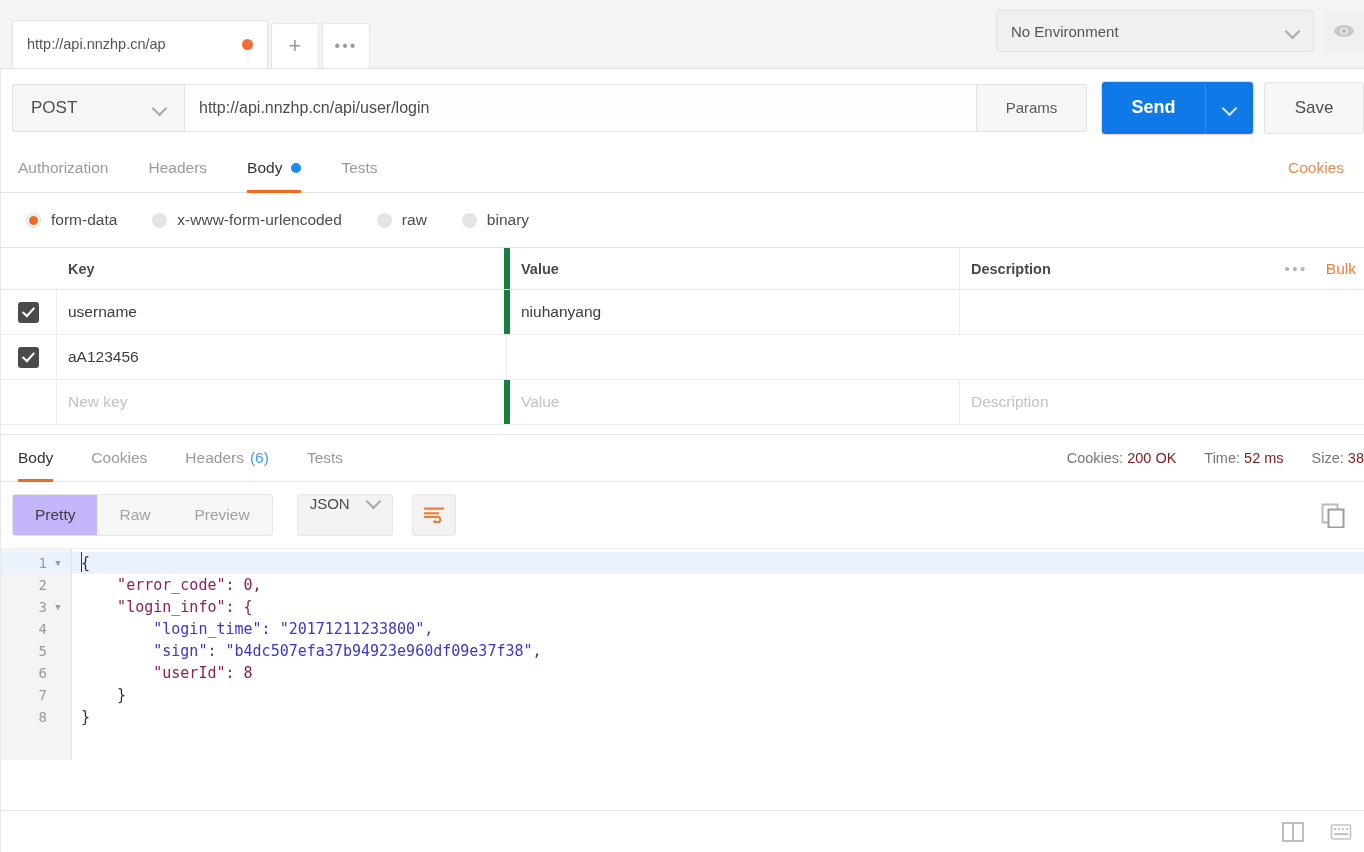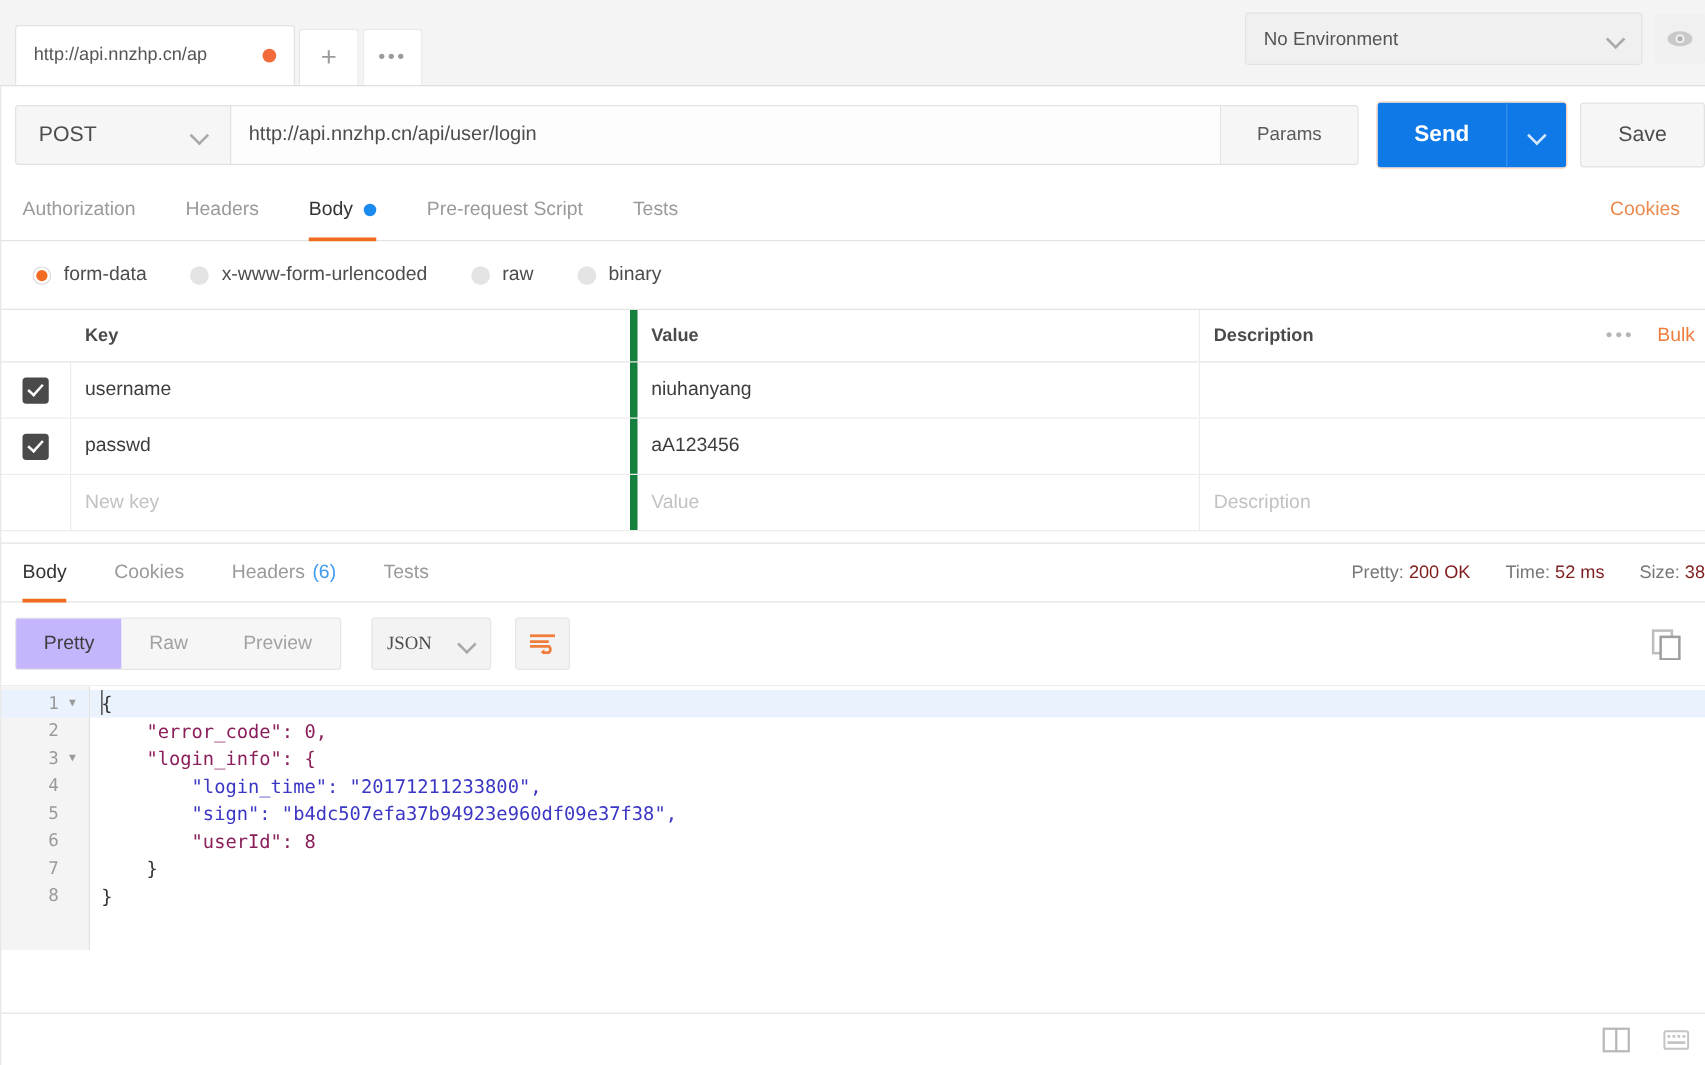--- a/index.html
+++ b/index.html
@@ -16,21 +16,21 @@
   .tabbar {
     position: relative;
     height: 69px;
     background: #f4f4f4;
     border-bottom: 1px solid #e0e0e0;
     display: flex;
     align-items: flex-end;
     padding-left: 12px;
   }
   .req-tab {
-    width: 224px; height: 48px;
+    width: 256px; height: 48px;
     background: #ffffff;
     border: 1px solid #e2e2e2;
     border-bottom: 1px solid #ffffff;
     border-radius: 3px 3px 0 0;
     display: flex; align-items: center;
     padding: 0 14px;
     position: relative;
     z-index: 3;
   }
   .req-tab-label {
@@ -295,23 +295,23 @@
     display: flex; align-items: center;
     font-size: 15.5px; color: #a2a2a2;
   }
   .seg.active { background: #c4b5fd; color: #3d3d3d; text-align: center; }
   .json-select {
     margin-left: 24px;
     width: 96px; height: 42px;
     background: #f3f3f3;
     border: 1px solid #e6e6e6;
     border-radius: 3px;
-    display: flex; align-items: center;
+    display: flex; 
     padding: 0 12px;
-    font-size: 15px; color: #4d4d4d; font-family: Liberation Serif, serif;
+    font-size: 15px; color: #4d4d4d;
   }
   .wrap-btn {
     margin-left: 19px;
     width: 44px; height: 42px;
     background: #f3f3f3;
     border: 1px solid #e6e6e6;
     border-radius: 3px;
     display: flex; align-items: center; justify-content: center;
   }
   .copy-btn {
@@ -435,23 +435,20 @@
 <div class="req-tabs">
   <div class="rtab">
     <span>Authorization</span>
   </div>
   <div class="rtab">
     <span>Headers</span>
   </div>
   <div class="rtab active">
     <span>Body</span>
     <span class="blue-dot"></span>
-  </div>
-  <div class="rtab">
-    <span>Pre-request Script</span>
   </div>
   <div class="rtab">
     <span>Tests</span>
   </div>
   <div class="cookies-link">Cookies</div>
 </div>
 
 <div class="radio-row">
   <div class="radio-item">
     <span class="radio checked"></span>
@@ -491,21 +488,20 @@
     </div>
     <div class="cell-key">username</div>
     <div class="cell-val">niuhanyang</div>
     <div class="cell-desc"></div>
   </div>
 
   <div class="kvrow">
     <div class="cell-check">
       <span class="cbox"></span>
     </div>
-    <div class="cell-key">passwd</div>
     <div class="cell-val">aA123456</div>
     <div class="cell-desc"></div>
   </div>
 
   <div class="kvrow">
     <div class="cell-check"></div>
     <div class="cell-key placeholder">New key</div>
     <div class="cell-val placeholder">Value</div>
     <div class="cell-desc placeholder">Description</div>
   </div>
@@ -521,21 +517,21 @@
   <div class="resp-tab">
     <span>Headers</span>
     <span class="hdr-count">(6)</span>
   </div>
   <div class="resp-tab">
     <span>Tests</span>
   </div>
 
   <div class="resp-meta">
     <span class="meta-item">
-      <span>Pretty:</span>
+      <span>Cookies:</span>
       <span class="meta-val">200 OK</span>
     </span>
     <span class="meta-item">
       <span>Time:</span>
       <span class="meta-val">52 ms</span>
     </span>
     <span class="meta-item">
       <span>Size:</span>
       <span class="meta-val">38</span>
     </span>

